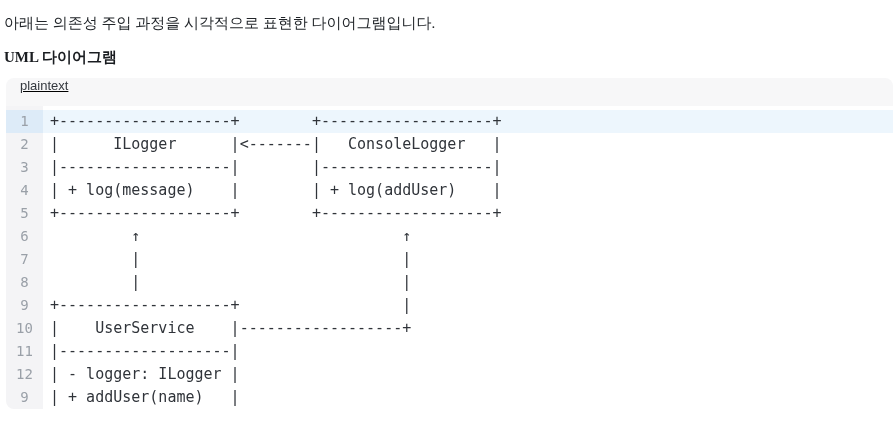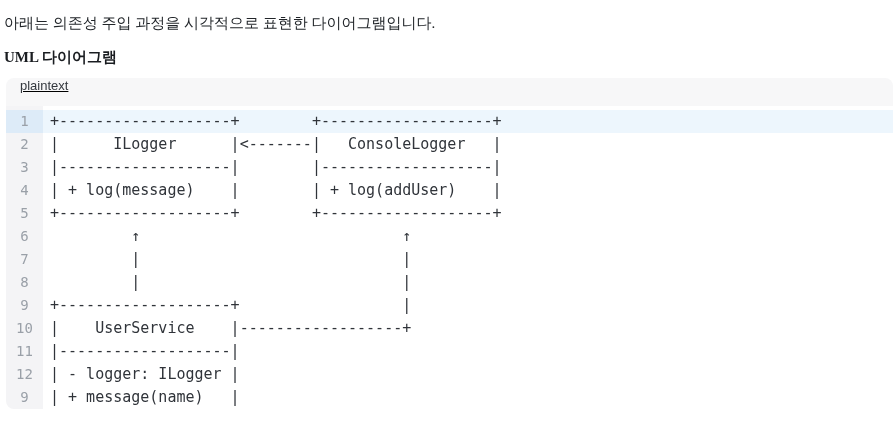--- a/index.html
+++ b/index.html
@@ -137,16 +137,16 @@
     <div class="code-line">
       <span class="ln">11</span>
       <span class="ct">|-------------------|</span>
     </div>
     <div class="code-line">
       <span class="ln">12</span>
       <span class="ct">| - logger: ILogger |</span>
     </div>
     <div class="code-line">
       <span class="ln">9</span>
-      <span class="ct">| + message(name)   |</span>
+      <span class="ct">| + addUser(name)   |</span>
     </div>
   </div>
 </div>
 
 </body></html>

